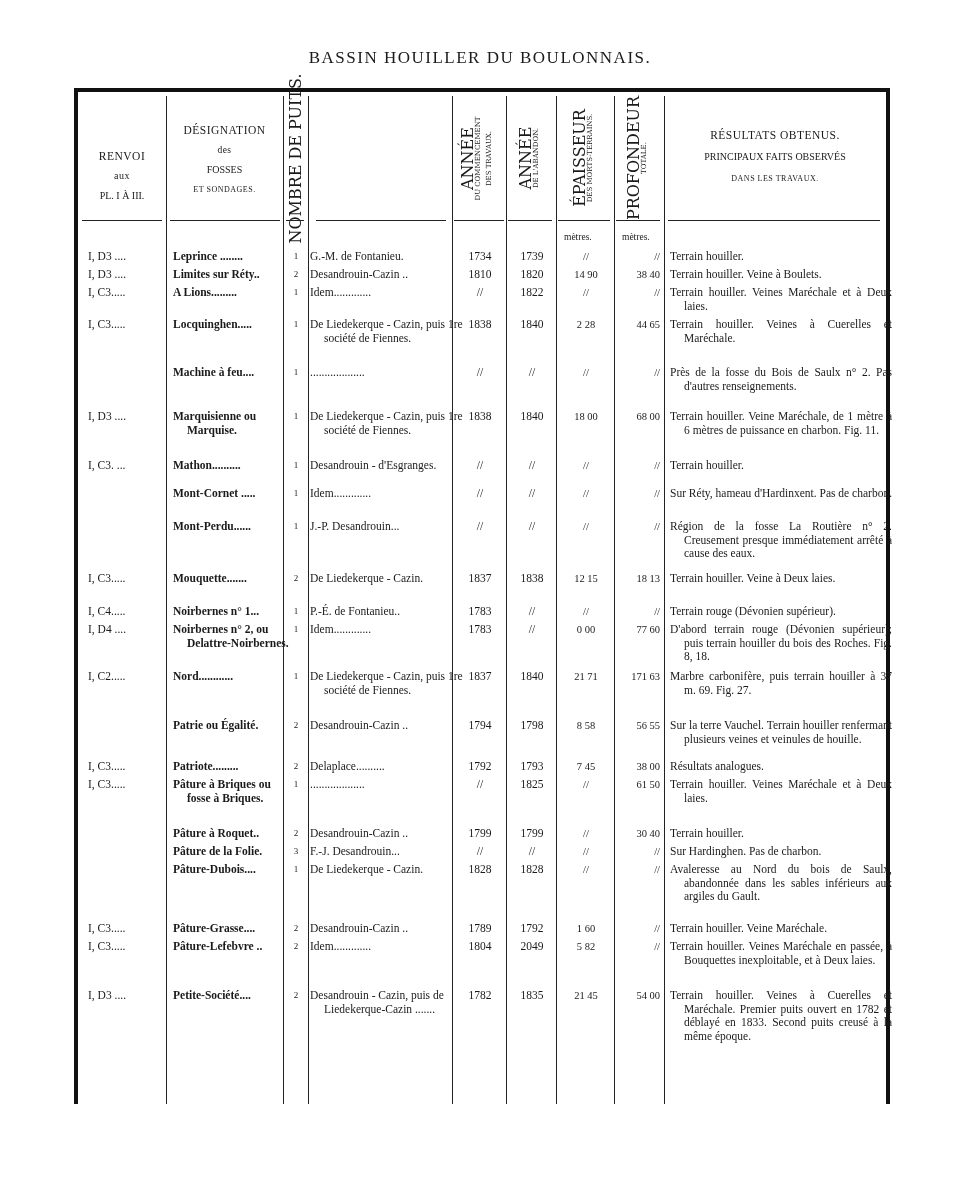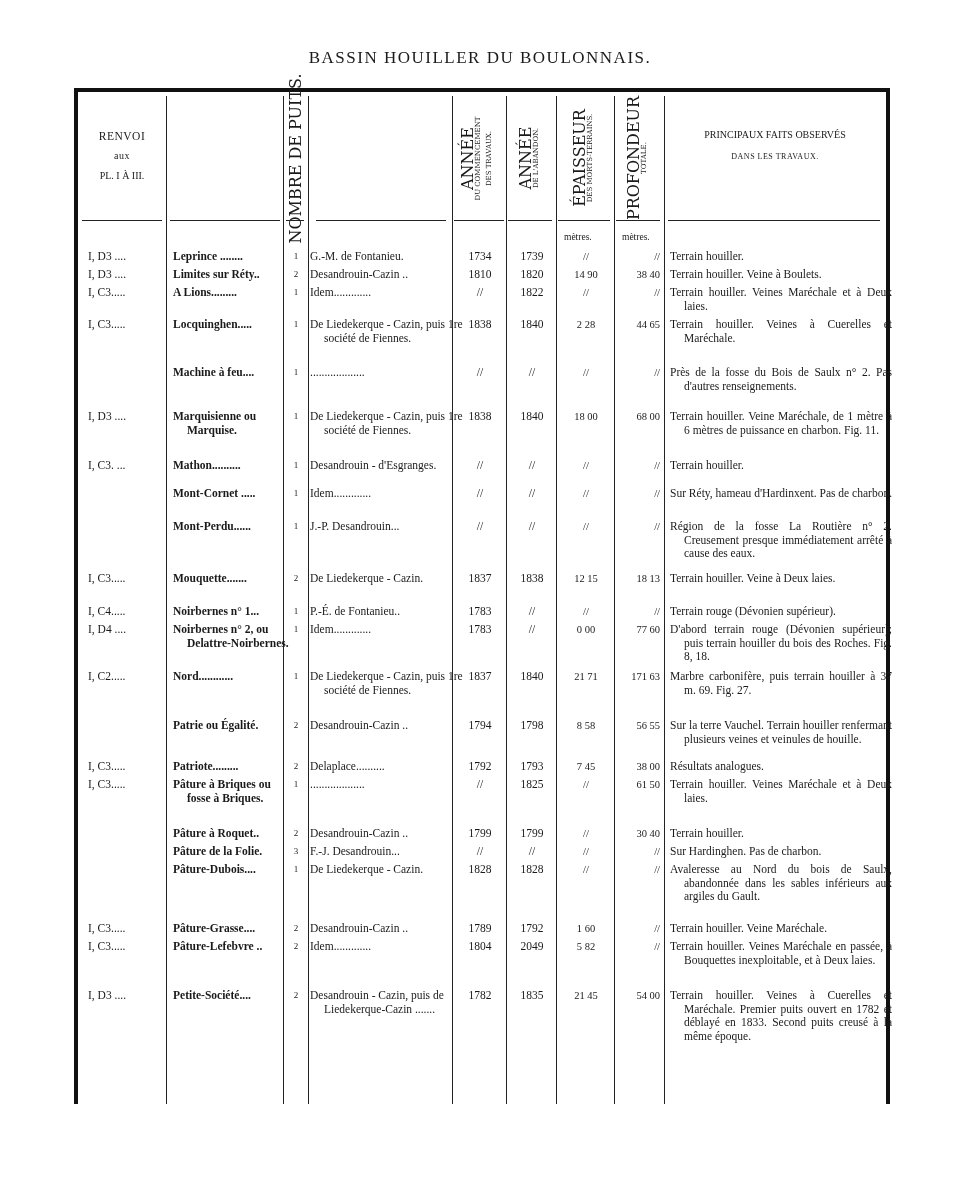--- a/index.html
+++ b/index.html
@@ -37,24 +37,30 @@
 
   <div class="vline" style="left:88px"></div>
   <div class="vline" style="left:205px"></div>
   <div class="vline" style="left:230px"></div>
   <div class="vline" style="left:374px"></div>
   <div class="vline" style="left:428px"></div>
   <div class="vline" style="left:478px"></div>
   <div class="vline" style="left:536px"></div>
   <div class="vline" style="left:586px"></div>
 
-  <div class="hdr" style="left:0;width:88px;padding-top:34px;line-height:20px">
+  <div class="hdr" style="left:0;width:88px;padding-top:54px;line-height:20px">
     <div class="big">RENVOI</div>
     <div class="sm" style="font-size:10px">aux</div>
     <div class="lo">PL. I À III.</div>
+  </div>
+  <div class="hdr" style="left:88px;width:117px;padding-top:28px;line-height:20px">
+    <div class="big">DÉSIGNATION</div>
+    <div class="sm" style="font-size:9.5px">des</div>
+    <div class="lo">FOSSES</div>
+    <div class="sm">ET SONDAGES.</div>
   </div>
   <div class="vert" style="left:205px;width:25px">
     <div class="lo">NOMBRE DE PUITS.</div>
   </div>
   <div class="vert" style="left:374px;width:54px">
     <div>
         <div class="lo">ANNÉE</div>
         <div class="sm" style="font-size:7px">DU COMMENCEMENT</div>
         <div class="sm" style="font-size:7px">DES TRAVAUX.</div>
       </div>
@@ -71,20 +77,21 @@
         <div class="sm" style="font-size:7px">DES MORTS-TERRAINS.</div>
       </div>
   </div>
   <div class="vert" style="left:536px;width:50px">
     <div>
         <div class="lo">PROFONDEUR</div>
         <div class="sm" style="font-size:7px">TOTALE.</div>
       </div>
   </div>
   <div class="hdr" style="left:586px;width:222px;padding-top:32px;line-height:22px">
+    <div class="big">RÉSULTATS OBTENUS.</div>
     <div class="lo">PRINCIPAUX FAITS OBSERVÉS</div>
     <div class="sm">DANS LES TRAVAUX.</div>
   </div>
 
   <div class="hdr-line" style="left:4px;width:80px"></div>
   <div class="hdr-line" style="left:92px;width:110px"></div>
   <div class="hdr-line" style="left:208px;width:18px"></div>
   <div class="hdr-line" style="left:238px;width:130px"></div>
   <div class="hdr-line" style="left:376px;width:50px"></div>
   <div class="hdr-line" style="left:430px;width:44px"></div>

